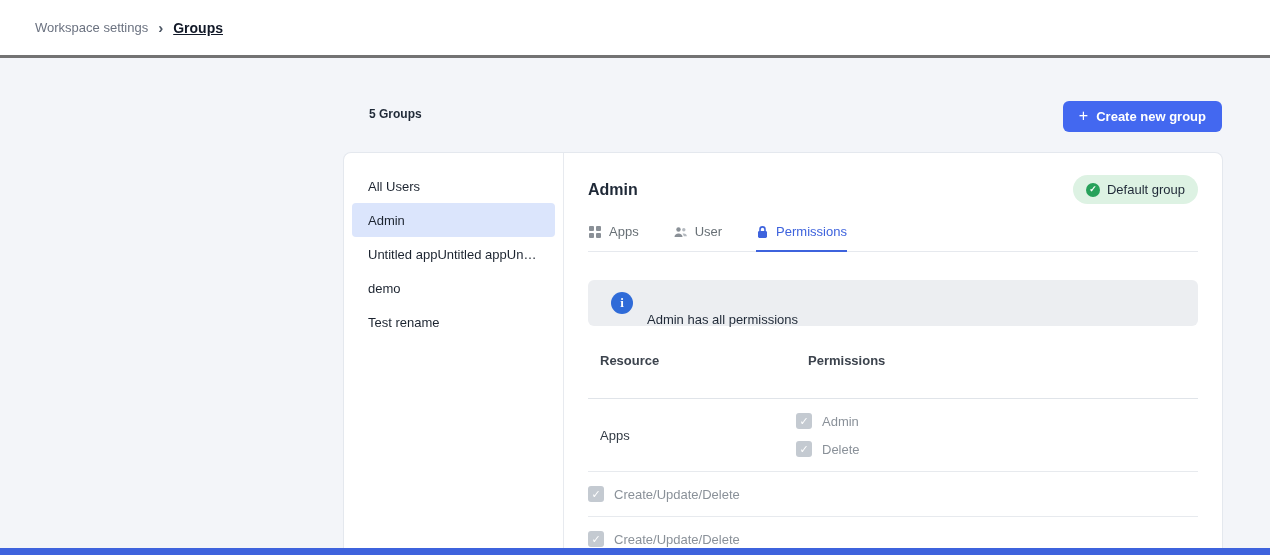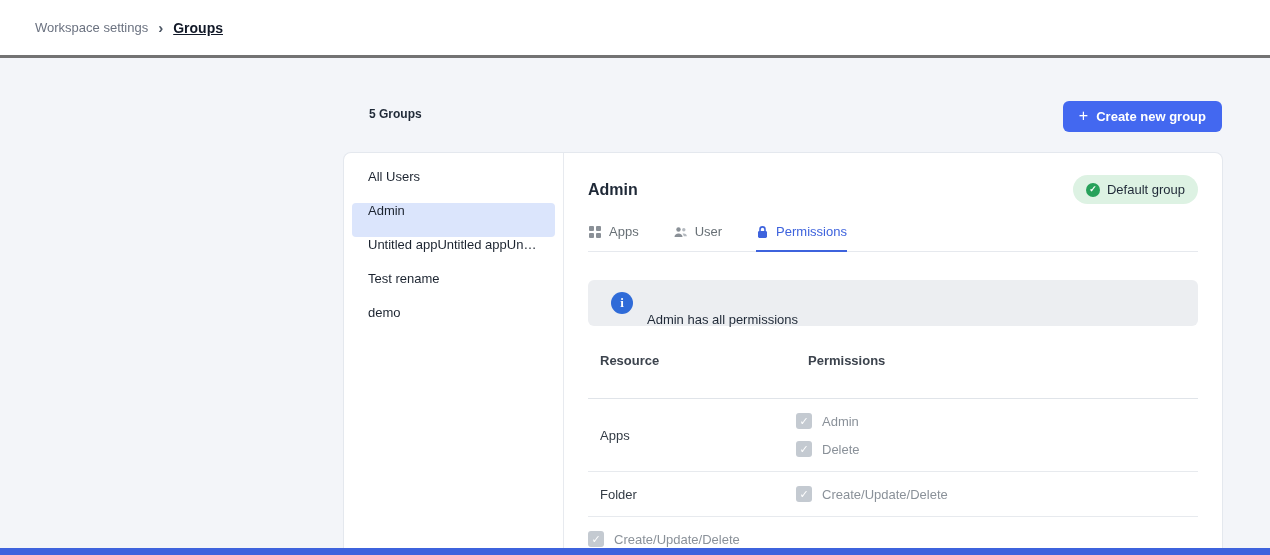--- a/index.html
+++ b/index.html
@@ -51,21 +51,21 @@
     overflow: hidden;
   }
 
   
   .group-list {
     width: 220px; flex: 0 0 220px;
     border-right: 1px solid #e7eaef;
     padding: 16px 8px;
   }
   .group-item {
-    height: 34px; display: flex; align-items: flex-start;
+    height: 34px; display: flex; align-items: center;
     padding: 0 16px; border-radius: 4px;
     font-size: 13px; color: #1c2430;
     cursor: pointer;
     white-space: nowrap; overflow: hidden; text-overflow: ellipsis;
   }
   .group-item span {
     white-space: nowrap; overflow: hidden; text-overflow: ellipsis;
   }
   .group-item.selected { background: #dbe5fc; }
 
@@ -169,24 +169,24 @@
     <div class="group-item">
         <span>All Users</span>
       </div>
     <div class="group-item selected">
         <span>Admin</span>
       </div>
     <div class="group-item">
         <span>Untitled appUntitled appUntitle…</span>
       </div>
     <div class="group-item">
+        <span>demo</span>
+      </div>
+    <div class="group-item">
         <span>Test rename</span>
-      </div>
-    <div class="group-item">
-        <span>demo</span>
       </div>
   </div>
 
   <div class="panel">
 
     <div class="panel-head">
       <div class="panel-title">Admin</div>
       <div class="badge">
         <span class="badge-dot">✓</span>
         <span>Default group</span>
@@ -246,21 +246,20 @@
             <span class="check-label">Admin</span>
           </div>
           <div class="check-item">
             <span class="checkbox">✓</span>
             <span class="check-label">Delete</span>
           </div>
         </div>
       </div>
 
       <div class="tr body">
-        <div class="td-resource">Folder</div>
         <div class="perm-cell">
           <div class="check-item">
             <span class="checkbox">✓</span>
             <span class="check-label">Create/Update/Delete</span>
           </div>
         </div>
       </div>
 
       <div class="tr body">
         <div class="perm-cell">

